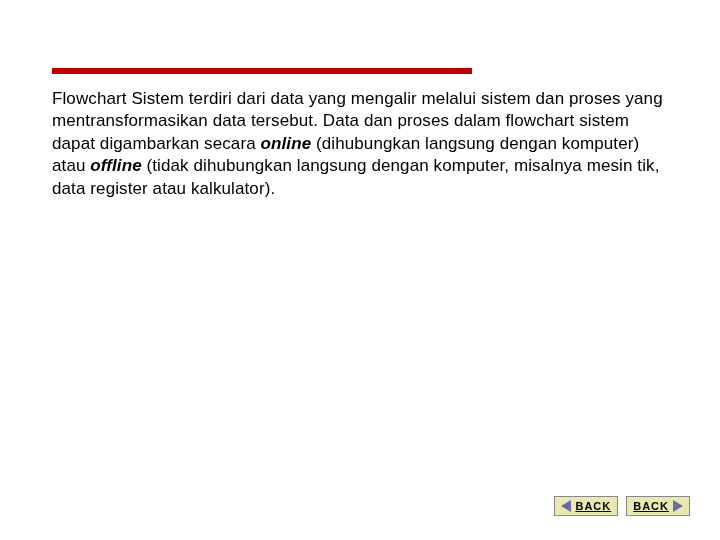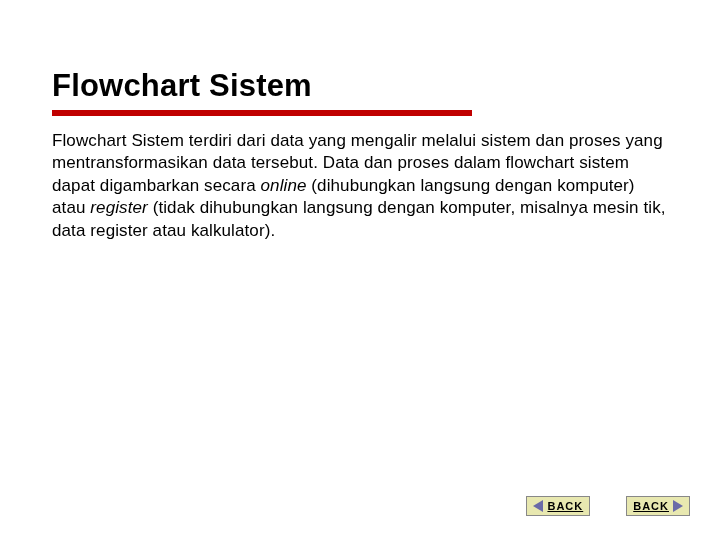--- a/index.html
+++ b/index.html
@@ -50,46 +50,44 @@
     background: #e8e8b0;
     border: 1px solid #888;
     padding: 3px 6px;
     font-family: Verdana, Geneva, sans-serif;
     font-size: 11px;
     font-weight: bold;
     letter-spacing: 1px;
     text-decoration: underline;
     color: #000;
     cursor: pointer;
-    margin-left: 28px;
   }
   .arrow-back {
     width: 0; height: 0;
     border-top: 6px solid transparent;
     border-bottom: 6px solid transparent;
     border-right: 10px solid #6a6aa8;
     margin-right: 2px;
   }
   .arrow-next {
     width: 0; height: 0;
     border-top: 6px solid transparent;
     border-bottom: 6px solid transparent;
     border-left: 10px solid #6a6aa8;
     margin-left: 2px;
   }
-  em { font-style: italic; }
+  em { font-style: italic; font-weight: bold; }
 </style>
 </head>
 <body>
 
 <div class="slide">
-  <h1 class="title">Flowchart Sistem</h1>
   <div class="title-underline"></div>
   <p class="body-text">
-    <span>Flowchart Sistem terdiri dari data yang mengalir melalui sistem dan proses yang mentransformasikan data tersebut. Data dan proses dalam flowchart sistem dapat digambarkan secara </span><em>online</em><span> (dihubungkan langsung dengan komputer) atau </span><em>register</em><span> (tidak dihubungkan langsung dengan komputer, misalnya mesin tik, data register atau kalkulator).</span>
+    <span>Flowchart Sistem terdiri dari data yang mengalir melalui sistem dan proses yang mentransformasikan data tersebut. Data dan proses dalam flowchart sistem dapat digambarkan secara </span><em>online</em><span> (dihubungkan langsung dengan komputer) atau </span><em>offline</em><span> (tidak dihubungkan langsung dengan komputer, misalnya mesin tik, data register atau kalkulator).</span>
   </p>
 
   <div class="nav">
     <button class="nav-btn">
       <span class="arrow-back"></span>
       <span>BACK</span>
     </button>
     <button class="nav-btn">
       <span>BACK</span>
       <span class="arrow-next"></span>

